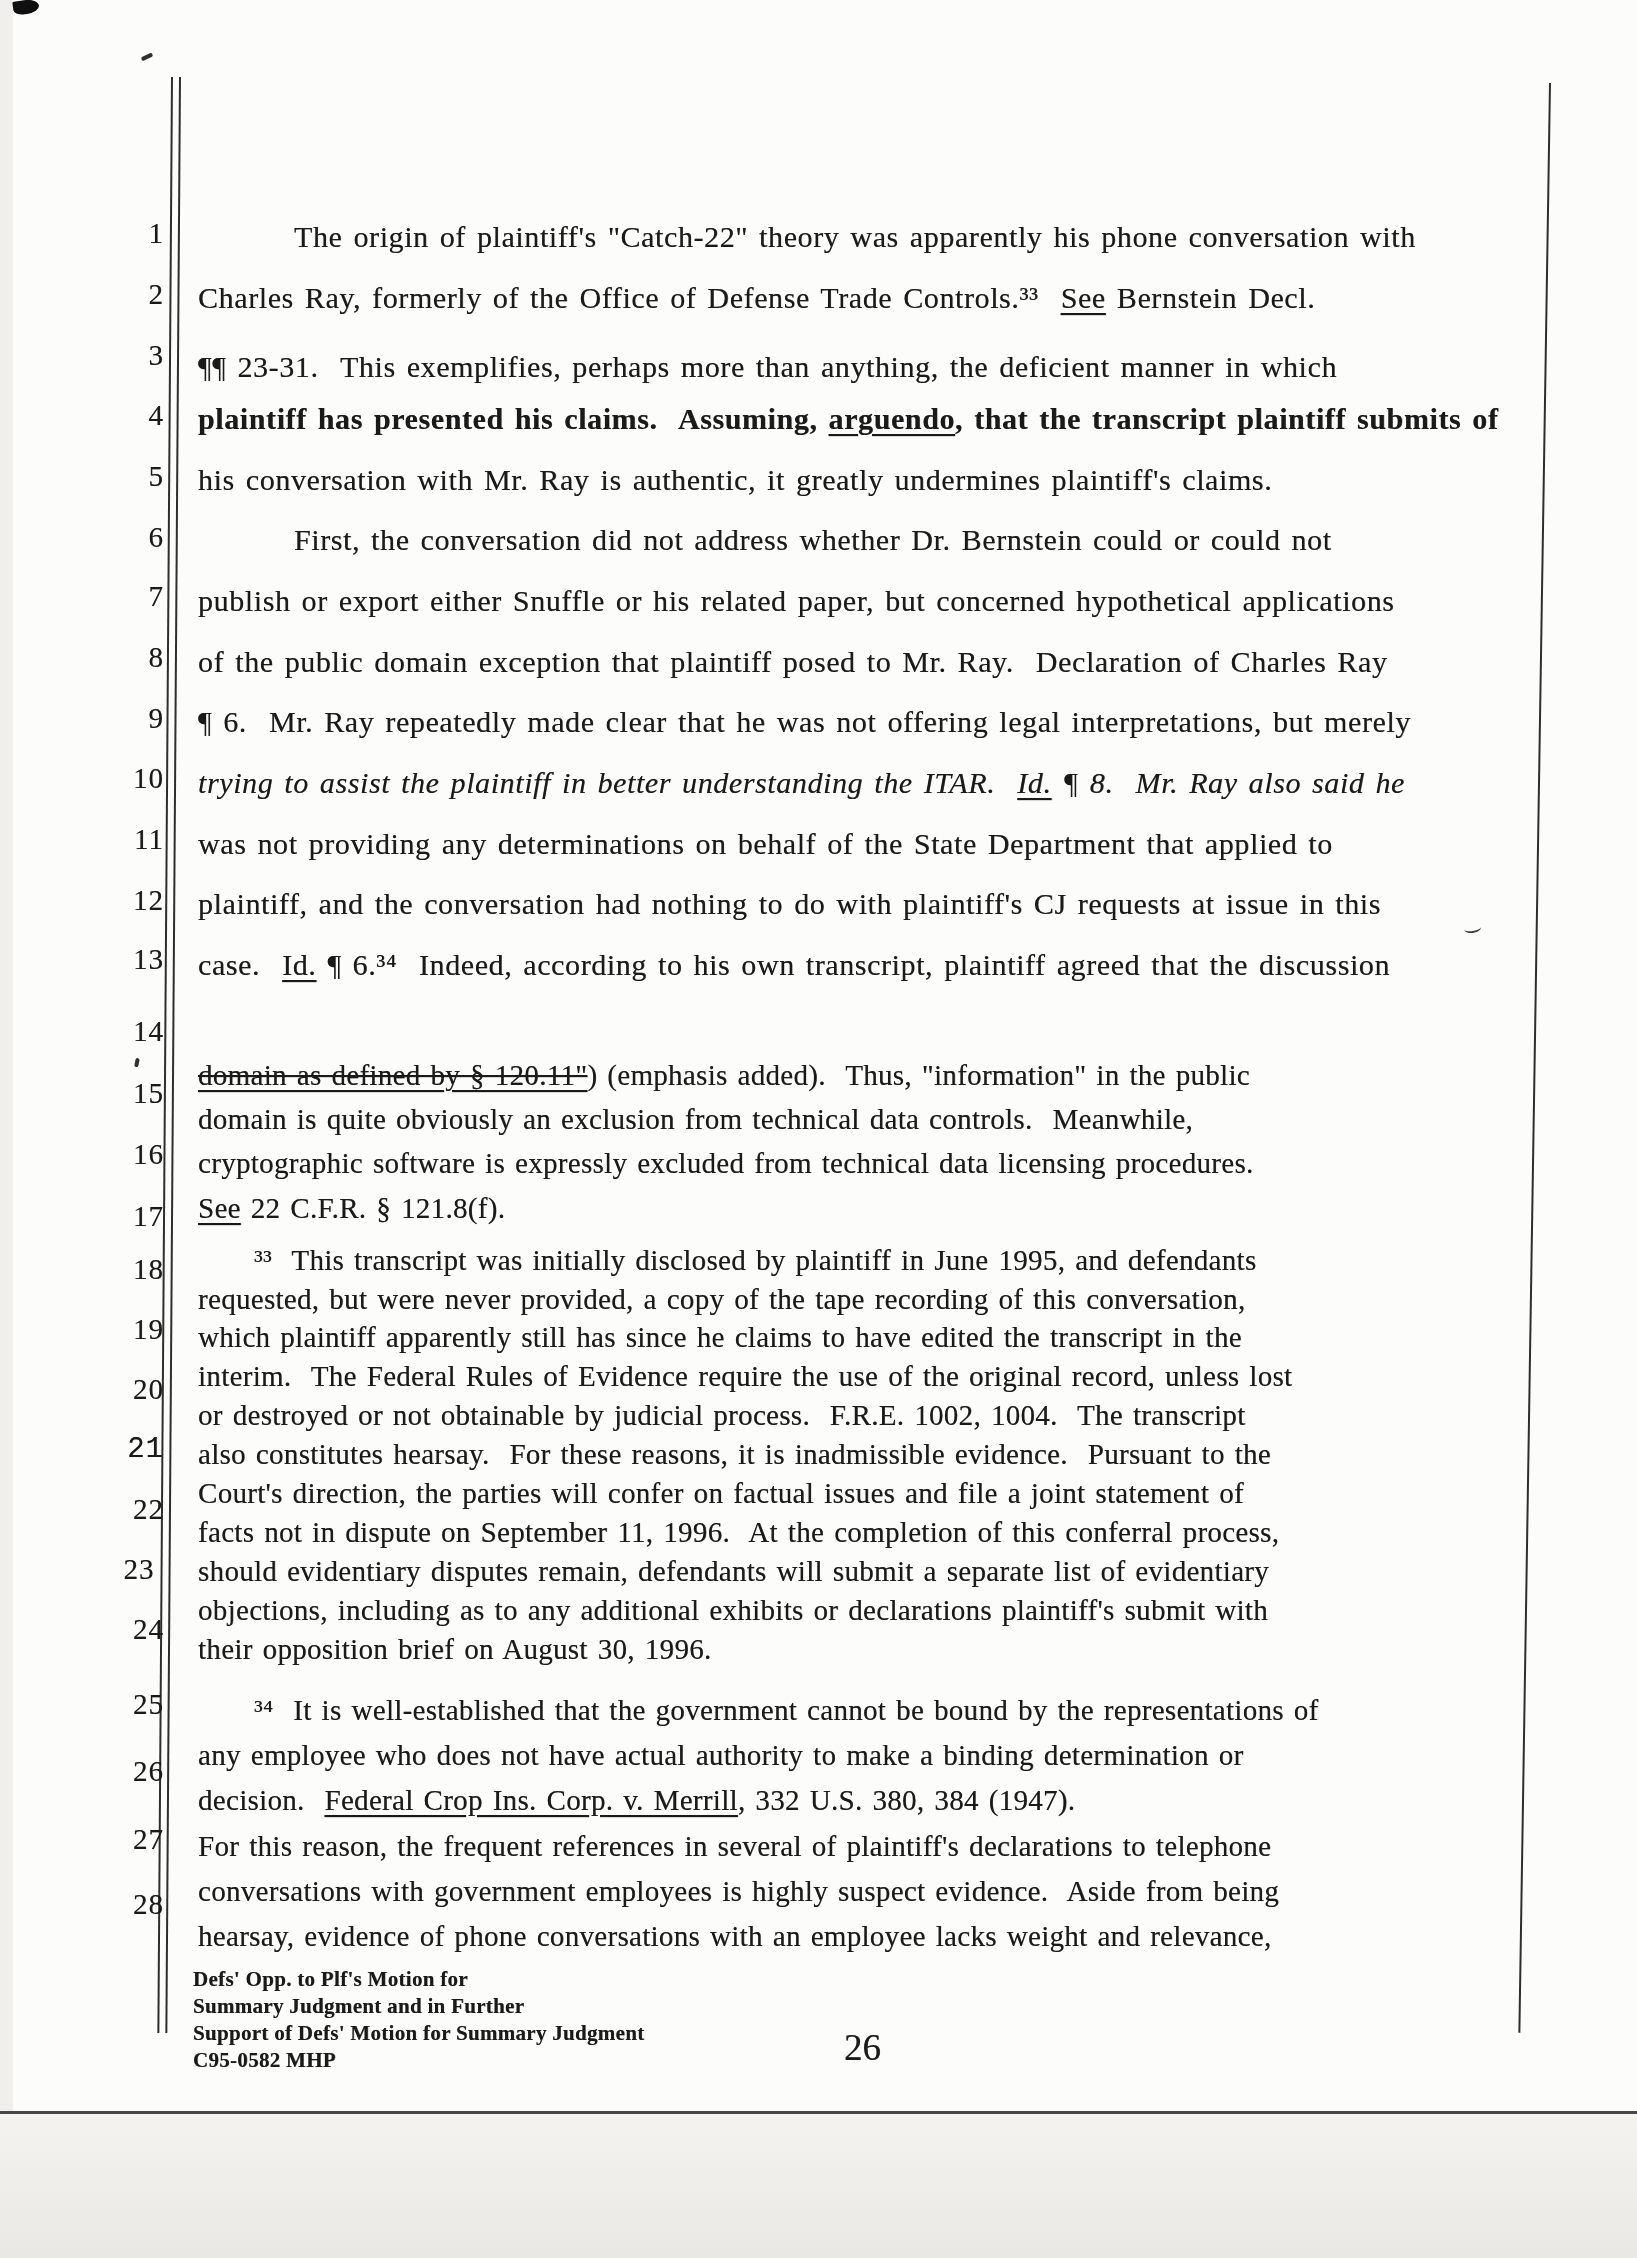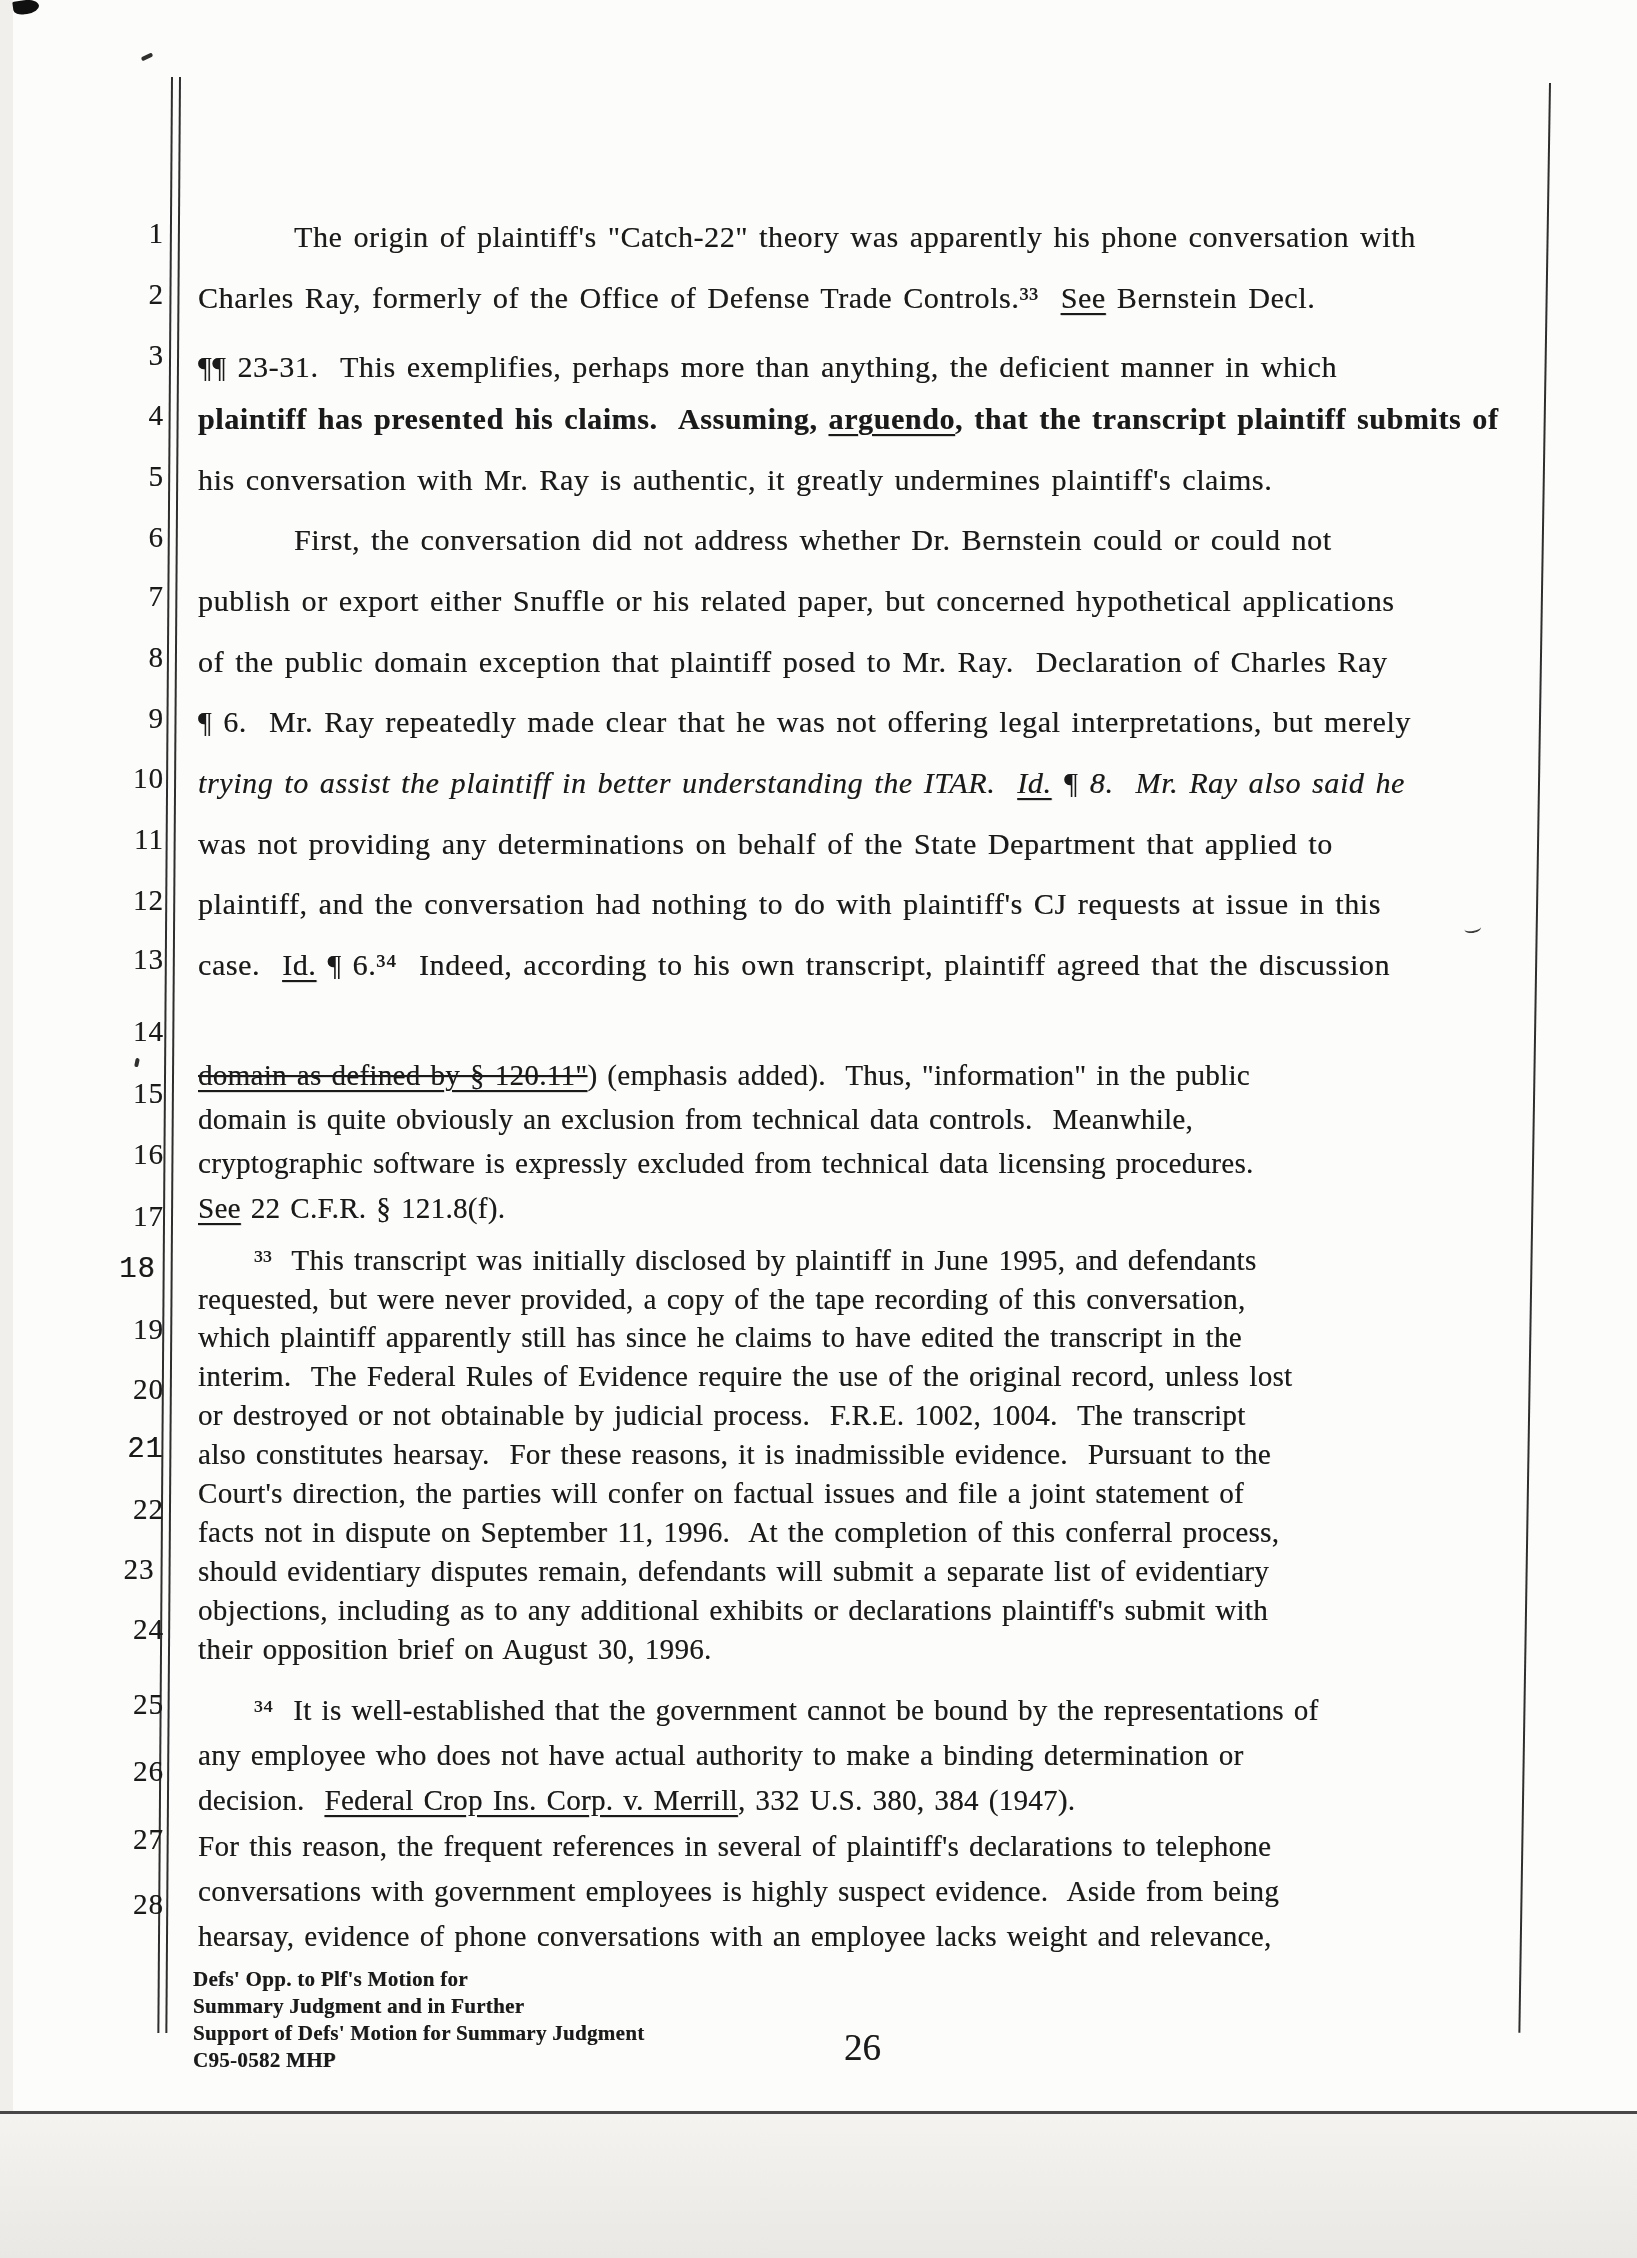--- a/index.html
+++ b/index.html
@@ -95,21 +95,21 @@
       <div class="num" style="left: 114px; top: 638px;">8</div>
       <div class="num" style="left: 114px; top: 699px;">9</div>
       <div class="num" style="left: 114px; top: 759px;">10</div>
       <div class="num" style="left: 114px; top: 820px;">11</div>
       <div class="num" style="left: 114px; top: 881px;">12</div>
       <div class="num" style="left: 114px; top: 940px;">13</div>
       <div class="num" style="left: 114px; top: 1012px;">14</div>
       <div class="num" style="left: 114px; top: 1074px;">15</div>
       <div class="num" style="left: 114px; top: 1135px;">16</div>
       <div class="num" style="left: 114px; top: 1197px;">17</div>
-      <div class="num" style="left: 106px; top: 1250px; font-family: Liberation Mono, monospace;">18</div>
+      <div class="num" style="left: 114px; top: 1250px;">18</div>
       <div class="num" style="left: 114px; top: 1310px;">19</div>
       <div class="num" style="left: 114px; top: 1370px;">20</div>
       <div class="num" style="left: 114px; top: 1430px; font-family: Liberation Mono, monospace;">21</div>
       <div class="num" style="left: 114px; top: 1490px;">22</div>
       <div class="num" style="left: 114px; top: 1550px; text-align: center;">23</div>
       <div class="num" style="left: 114px; top: 1610px;">24</div>
       <div class="num" style="left: 114px; top: 1685px;">25</div>
       <div class="num" style="left: 114px; top: 1752px;">26</div>
       <div class="num" style="left: 114px; top: 1820px;">27</div>
       <div class="num" style="left: 114px; top: 1885px;">28</div>

